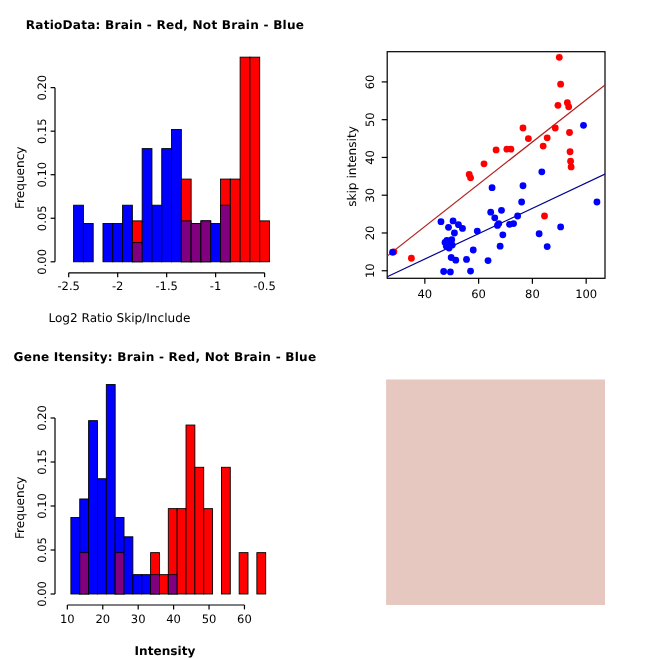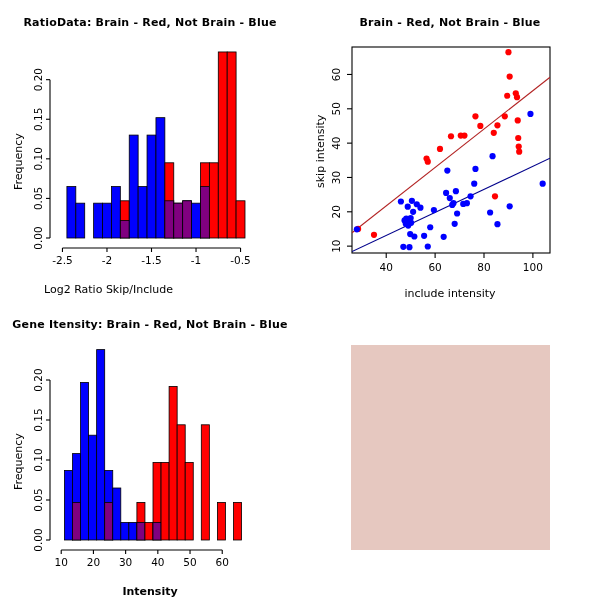--- a/index.html
+++ b/index.html
@@ -69,23 +69,21 @@
         <line x1="151.5" y1="248" x2="151.5" y2="252" stroke="#000" stroke-width="1.1"></line>
         <text x="151.5" y="264" font-size="10.5" text-anchor="middle" font-family="&quot;DejaVu Sans&quot;,&quot;Liberation Sans&quot;,sans-serif" fill="#000">-1.5</text>
         <line x1="196.02380952380952" y1="248" x2="196.02380952380952" y2="252" stroke="#000" stroke-width="1.1"></line>
         <text x="196.02380952380952" y="264" font-size="10.5" text-anchor="middle" font-family="&quot;DejaVu Sans&quot;,&quot;Liberation Sans&quot;,sans-serif" fill="#000">-1</text>
         <line x1="240.54761904761907" y1="248" x2="240.54761904761907" y2="252" stroke="#000" stroke-width="1.1"></line>
         <text x="240.54761904761907" y="264" font-size="10.5" text-anchor="middle" font-family="&quot;DejaVu Sans&quot;,&quot;Liberation Sans&quot;,sans-serif" fill="#000">-0.5</text>
       </svg>
   </div>
 
   <div class="panel" style="left:300px;top:0;width:300px;height:300px;">
-    <div class="ptitle" style="left:0;top:16px;width:300px;">Brain - Red, Not Brain - Blue</div>
     <div class="axlabel ylabel" style="left:14px;top:188px;">skip intensity</div>
-    <div class="axlabel" style="left:0;top:287px;width:300px;text-align:center;">include intensity</div>
     <svg id="svg-scatter" width="300" height="300">
         <rect x="52" y="47" width="198" height="206" fill="none" stroke="#000" stroke-width="1.1"></rect>
         <clipPath id="svg-scatter-clip">
           <rect x="52" y="47" width="198" height="206"></rect>
         </clipPath>
         <g clip-path="url(#svg-scatter-clip)">
           <line x1="52" y1="232.74333333333334" x2="250" y2="77.21333333333331" stroke="#b22222" stroke-width="1.1"></line>
           <line x1="52" y1="251.62666666666667" x2="250" y2="158.24" stroke="#00008b" stroke-width="1.1"></line>
           <circle cx="58.111111111111114" cy="228.96666666666667" r="3.1" fill="#ff0000"></circle>
           <circle cx="74" cy="234.80333333333334" r="3.1" fill="#ff0000"></circle>

